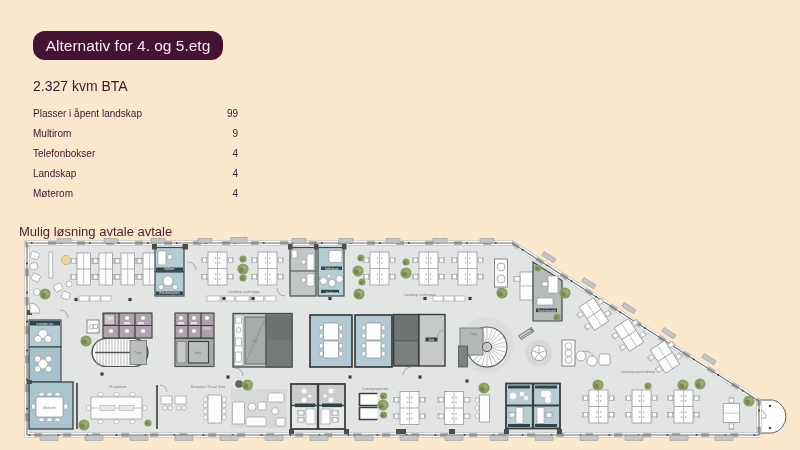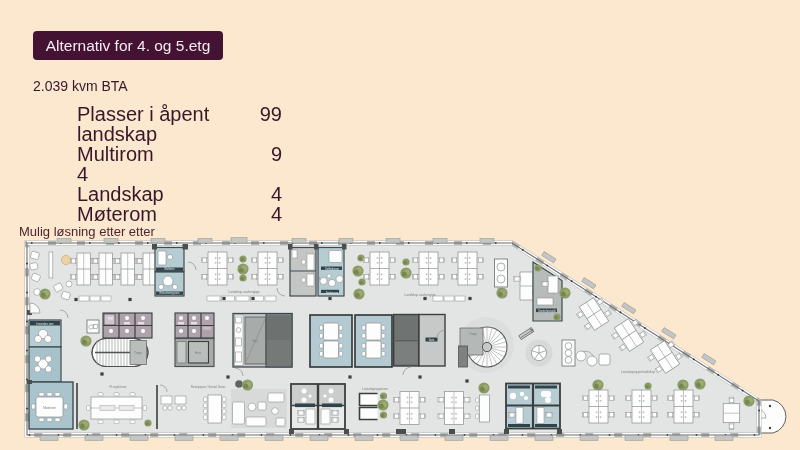--- a/index.html
+++ b/index.html
@@ -1,56 +1,57 @@
 <!DOCTYPE html>
 <html><head>
 <meta charset="utf-8">
 <style>
 html,body{margin:0;padding:0;}
 body{width:800px;height:450px;background:#fce7cf;font-family:"Liberation Sans",sans-serif;position:relative;overflow:hidden;}
-.badge{position:absolute;left:33px;top:31px;width:190px;height:29px;background:#441232;border-radius:4px;color:#f6ebef;font-size:15.5px;line-height:29px;text-align:center;}
+.badge{position:absolute;left:33px;top:31px;width:190px;height:29px;background:#441232;border-radius:12px;color:#f6ebef;font-size:15.5px;line-height:29px;text-align:center;}
 .kvm{position:absolute;left:33px;top:78px;font-size:14px;color:#38172a;}
-.tbl{position:absolute;left:33px;top:104px;width:205px;font-size:20px;color:#38172a;line-height:20px;margin-left:44px;}
+.tbl{position:absolute;left:33px;top:104px;width:205px;font-size:10px;color:#38172a;line-height:20px;}
 .tbl .row{display:flex;justify-content:space-between;}
 .mulig{position:absolute;left:19px;top:224px;font-size:13px;color:#4d2430;}
 svg{position:absolute;left:0;top:0;}
 .lbl{font-size:3.2px;fill:#7d8180;}
 .chip{fill:#30434b;}
 .chiptxt{font-size:2.6px;fill:#e8eef0;}
 </style>
 </head>
 <body>
 
 <div class="badge">Alternativ for 4. og 5.etg</div>
 
-<div class="kvm">2.039 kvm BTA</div>
+<div class="kvm">2.327 kvm BTA</div>
 
 <div class="tbl">
 <div class="row">
       <span>Plasser i åpent landskap</span>
       <span>99</span>
     </div>
 <div class="row">
       <span>Multirom</span>
       <span>9</span>
     </div>
 <div class="row">
+      <span>Telefonbokser</span>
       <span>4</span>
     </div>
 <div class="row">
       <span>Landskap</span>
       <span>4</span>
     </div>
 <div class="row">
       <span>Møterom</span>
       <span>4</span>
     </div>
 </div>
 
-<div class="mulig">Mulig løsning etter etter</div>
+<div class="mulig">Mulig løsning avtale avtale</div>
 
 <svg width="800" height="450" viewBox="0 0 800 450">
 <defs>
 <g id="chair">
         <rect x="-2.6" y="-2.2" width="5.2" height="4.4" rx="1" fill="#fff" stroke="#8d918f" stroke-width="0.6"></rect>
         <rect x="-3.2" y="-2.4" width="1.1" height="4.8" fill="#fff" stroke="#8d918f" stroke-width="0.5"></rect>
         <rect x="2.1" y="-2.4" width="1.1" height="4.8" fill="#fff" stroke="#8d918f" stroke-width="0.5"></rect>
       </g>
 <g id="desk2x2">
 <rect x="0" y="0" width="19" height="33" fill="#fdfdfd" stroke="#898d8b" stroke-width="0.7"></rect>

